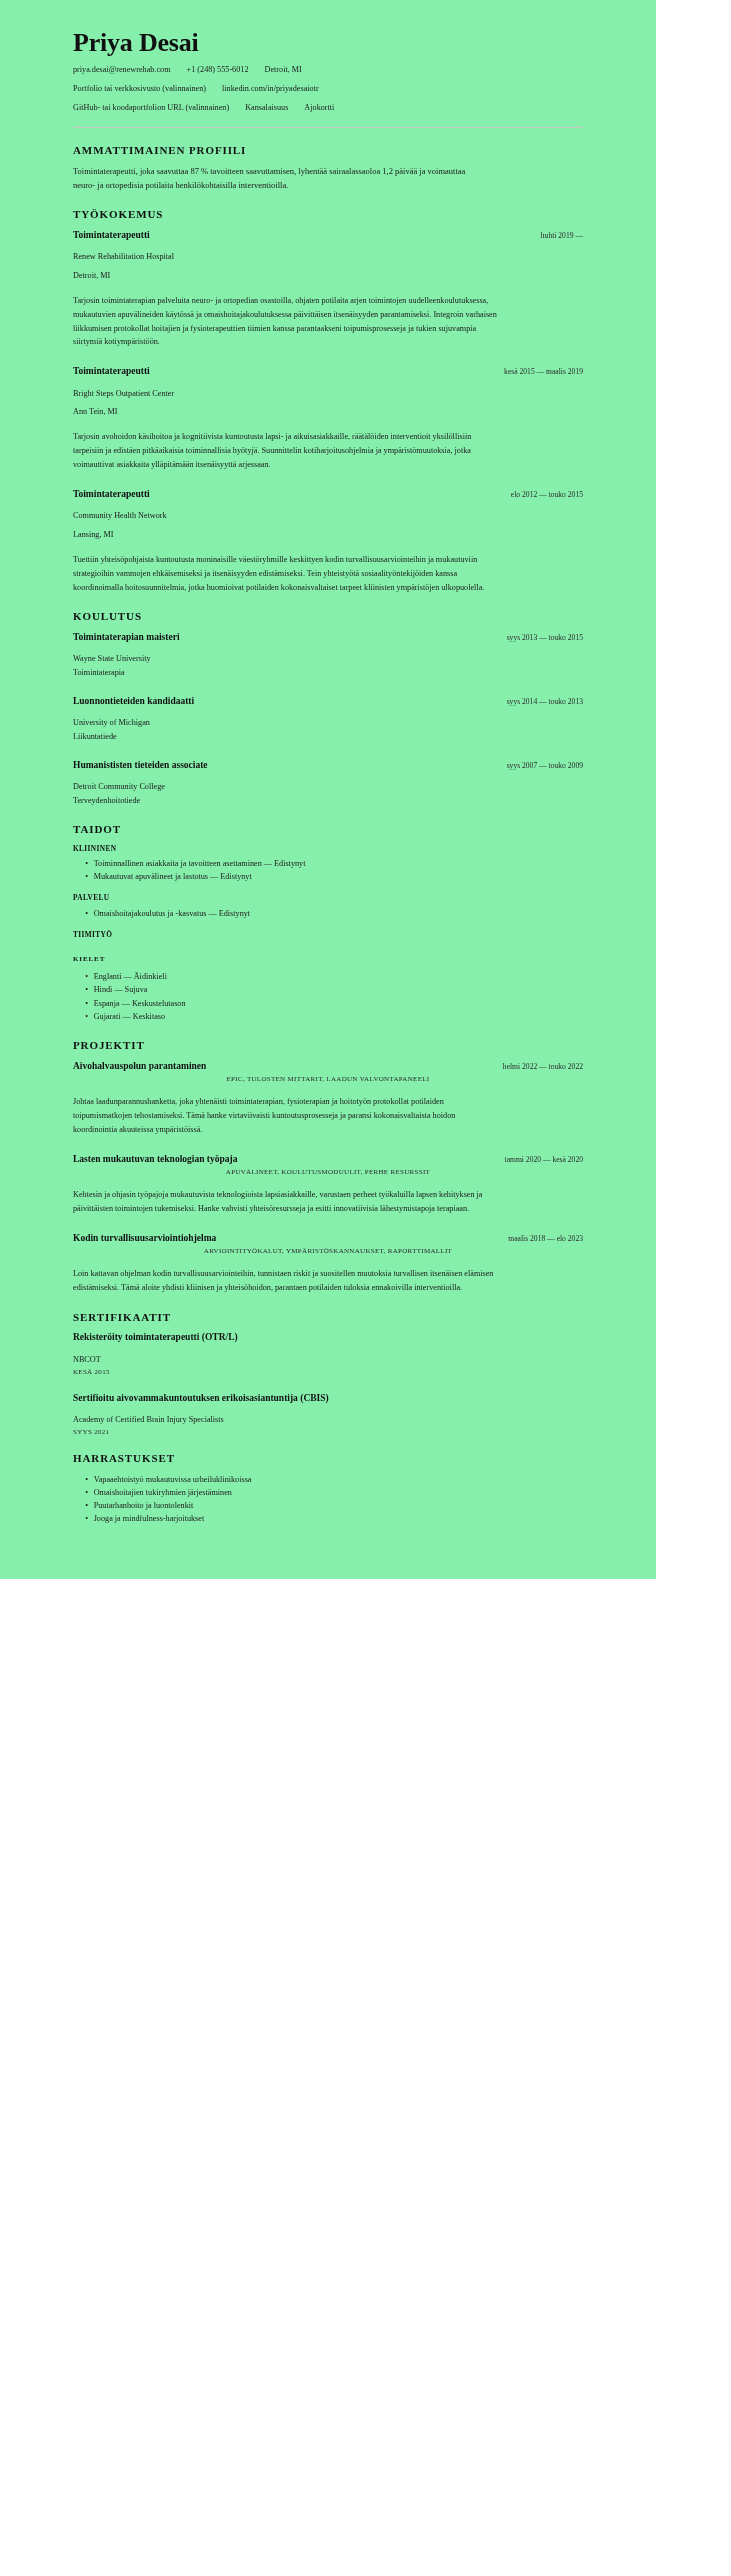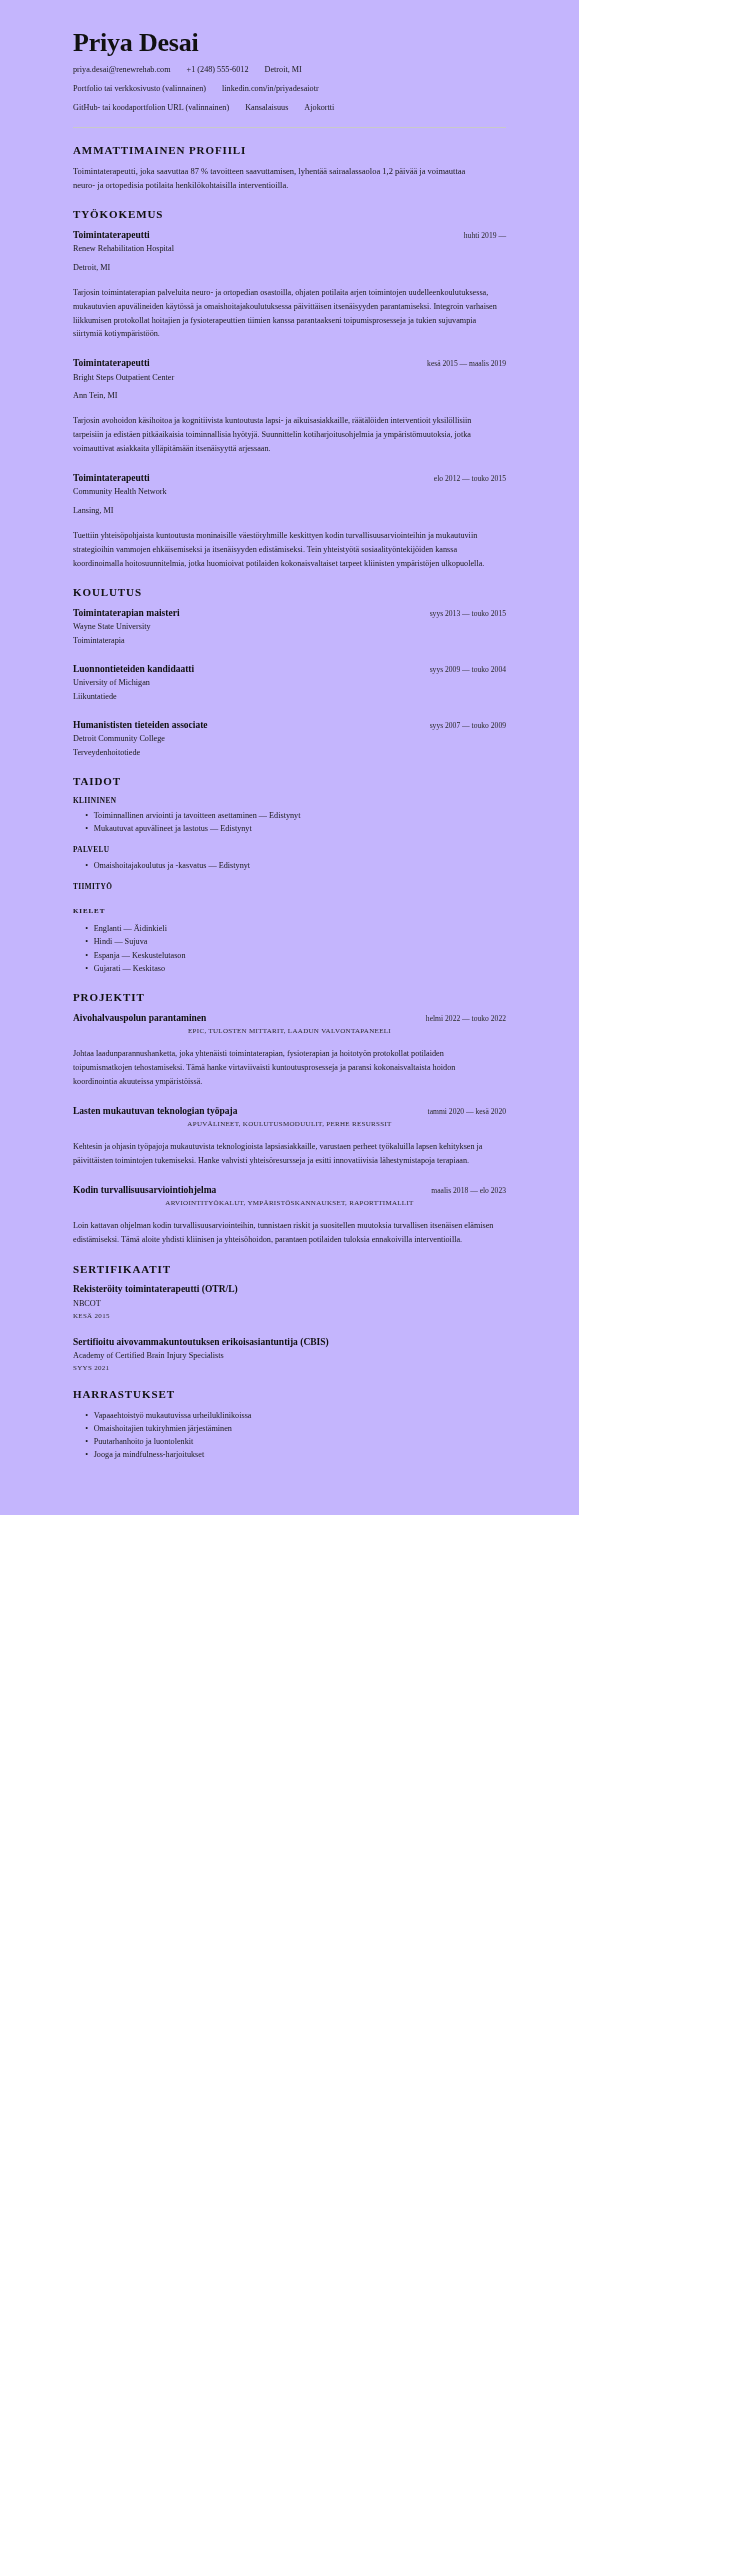--- a/index.html
+++ b/index.html
@@ -8,24 +8,24 @@
     padding: 0;
     background: #ffffff;
   }
   body {
     width: 732px;
     font-family: "Liberation Serif", "DejaVu Serif", serif;
     color: #1a1a1a;
     -webkit-font-smoothing: antialiased;
   }
   .page {
-    width: 579px;
+    width: 656px;
     box-sizing: border-box;
     padding: 29px 73px 37px 73px;
-    background: #c4b5fd;
+    background: #86efac;
   }
 
   
   .name {
     font-family: "Liberation Serif", "DejaVu Serif", serif;
     font-weight: bold;
     font-size: 26px;
     line-height: 1.1;
     letter-spacing: -0.2px;
     margin: 0 0 6.1px 0;
@@ -88,21 +88,21 @@
   }
   .entry-dates {
     font-size: 7.6px;
     color: #2a2a2a;
     white-space: nowrap;
     flex: none;
   }
   .entry-org {
     font-size: 8.2px;
     line-height: 1.5;
-    margin-top: 2px;
+    margin-top: 10px;
     color: #1a1a1a;
   }
   .entry-meta {
     font-size: 8.2px;
     line-height: 1.5;
     margin-top: 6.1px;
     color: #1a1a1a;
   }
   .entry-sub {
     font-size: 8.2px;
@@ -241,21 +241,21 @@
           <div class="entry-head">
             <div class="entry-title">Toimintaterapian maisteri</div>
             <div class="entry-dates">syys 2013 — touko 2015</div>
           </div>
           <div class="entry-org">Wayne State University</div>
           <div class="entry-sub">Toimintaterapia</div>
         </div>
         <div class="entry">
           <div class="entry-head">
             <div class="entry-title">Luonnontieteiden kandidaatti</div>
-            <div class="entry-dates">syys 2009 — touko 2004</div>
+            <div class="entry-dates">syys 2014 — touko 2013</div>
           </div>
           <div class="entry-org">University of Michigan</div>
           <div class="entry-sub">Liikuntatiede</div>
         </div>
         <div class="entry">
           <div class="entry-head">
             <div class="entry-title">Humanististen tieteiden associate</div>
             <div class="entry-dates">syys 2007 — touko 2009</div>
           </div>
           <div class="entry-org">Detroit Community College</div>
@@ -263,21 +263,21 @@
         </div>
       </div>
   </section>
 
   <section class="section">
     <h2 class="section-title">Taidot</h2>
     <div id="skills-list">
         <div class="skill-group">
           <div class="skill-group-title">Kliininen</div>
           <ul class="bullets">
-            <li>Toiminnallinen arviointi ja tavoitteen asettaminen — Edistynyt</li>
+            <li>Toiminnallinen asiakkaita ja tavoitteen asettaminen — Edistynyt</li>
             <li>Mukautuvat apuvälineet ja lastotus — Edistynyt</li>
           </ul>
         </div>
         <div class="skill-group">
           <div class="skill-group-title">Palvelu</div>
           <ul class="bullets">
             <li>Omaishoitajakoulutus ja -kasvatus — Edistynyt</li>
           </ul>
         </div>
         <div class="skill-group">

